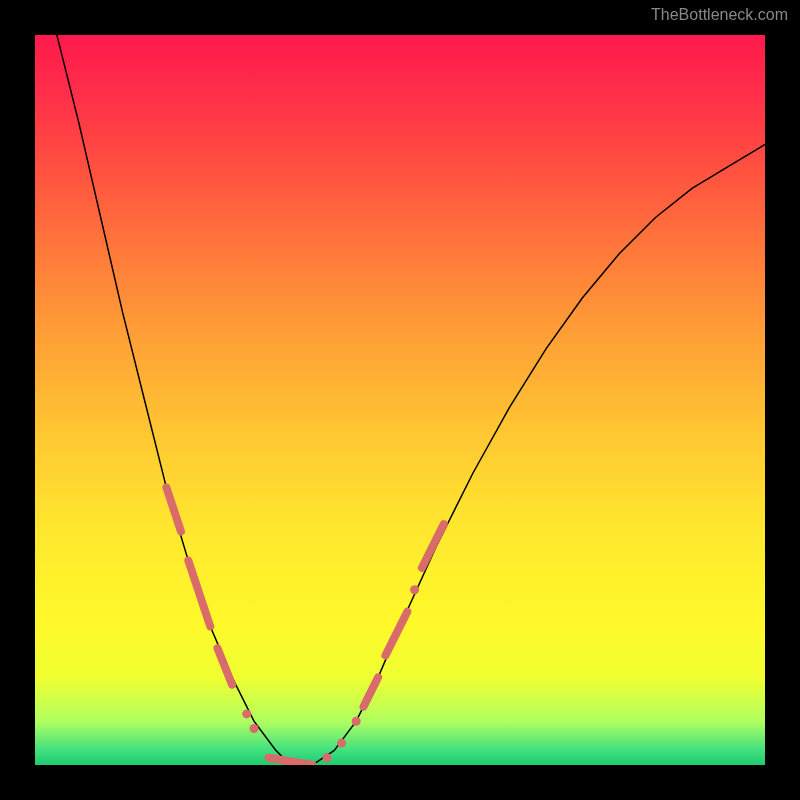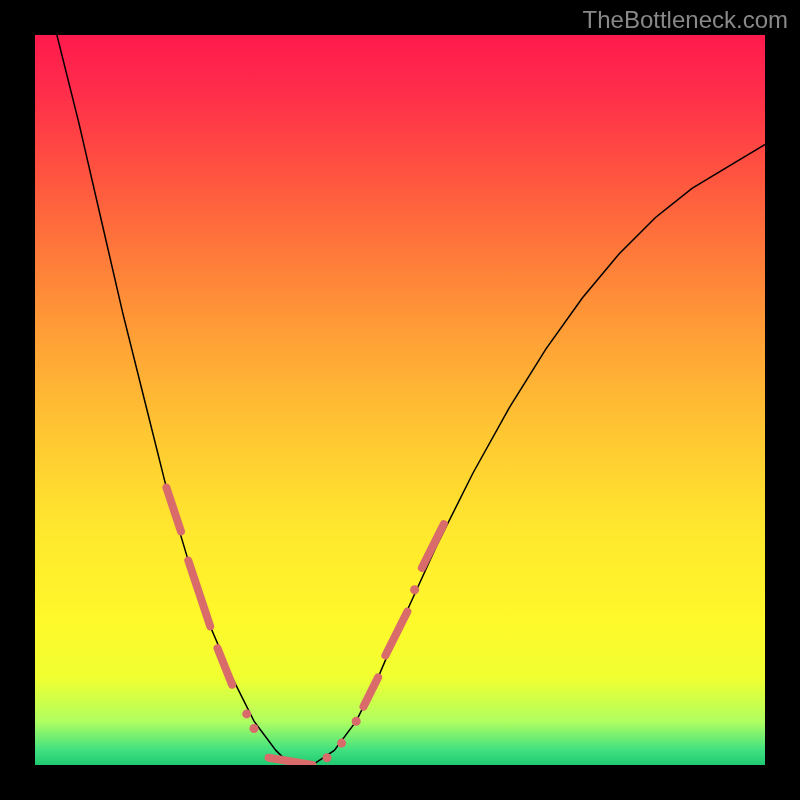--- a/index.html
+++ b/index.html
@@ -9,21 +9,21 @@
     background: #000000;
     position: relative;
     overflow: hidden;
     font-family: Arial, sans-serif;
   }
   .watermark {
     position: absolute;
     top: 6px;
     right: 12px;
     color: #888888;
-    font-size: 24px;
+    font-size: 16px;
     font-weight: 500;
     z-index: 10;
   }
   .plot-area {
     position: absolute;
     left: 35px;
     top: 35px;
     width: 730px;
     height: 730px;
     background: linear-gradient(to bottom,

